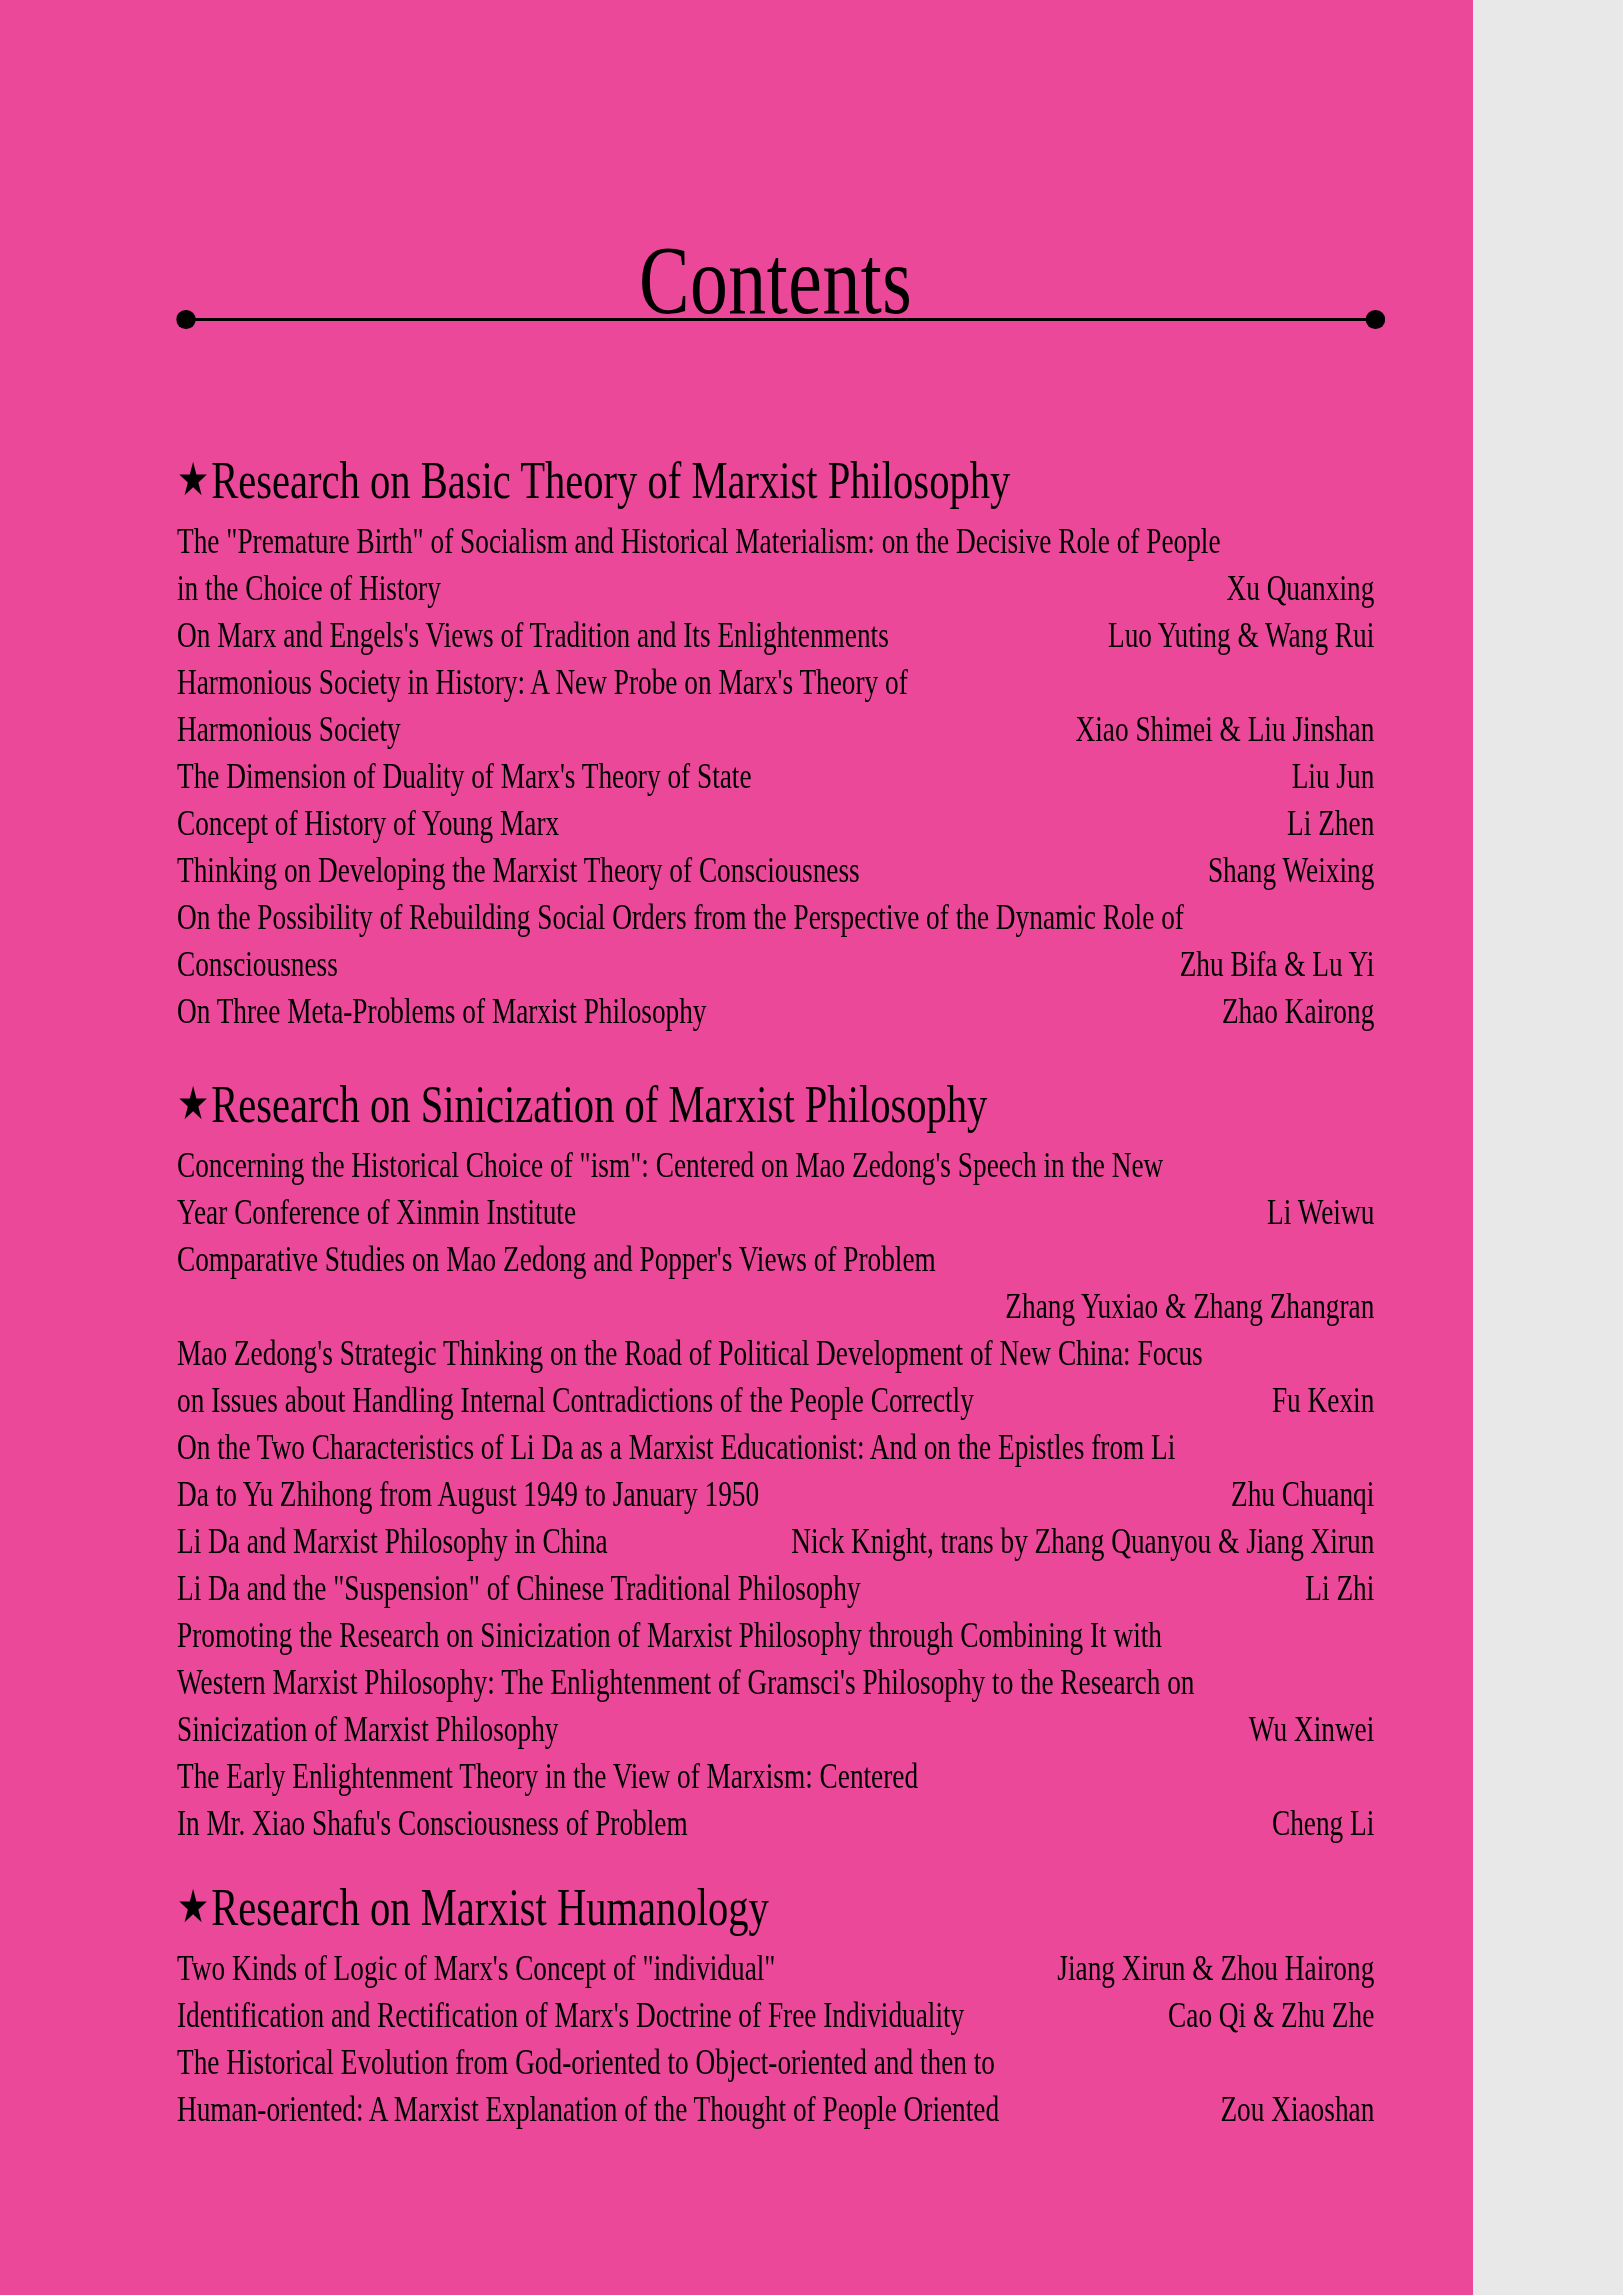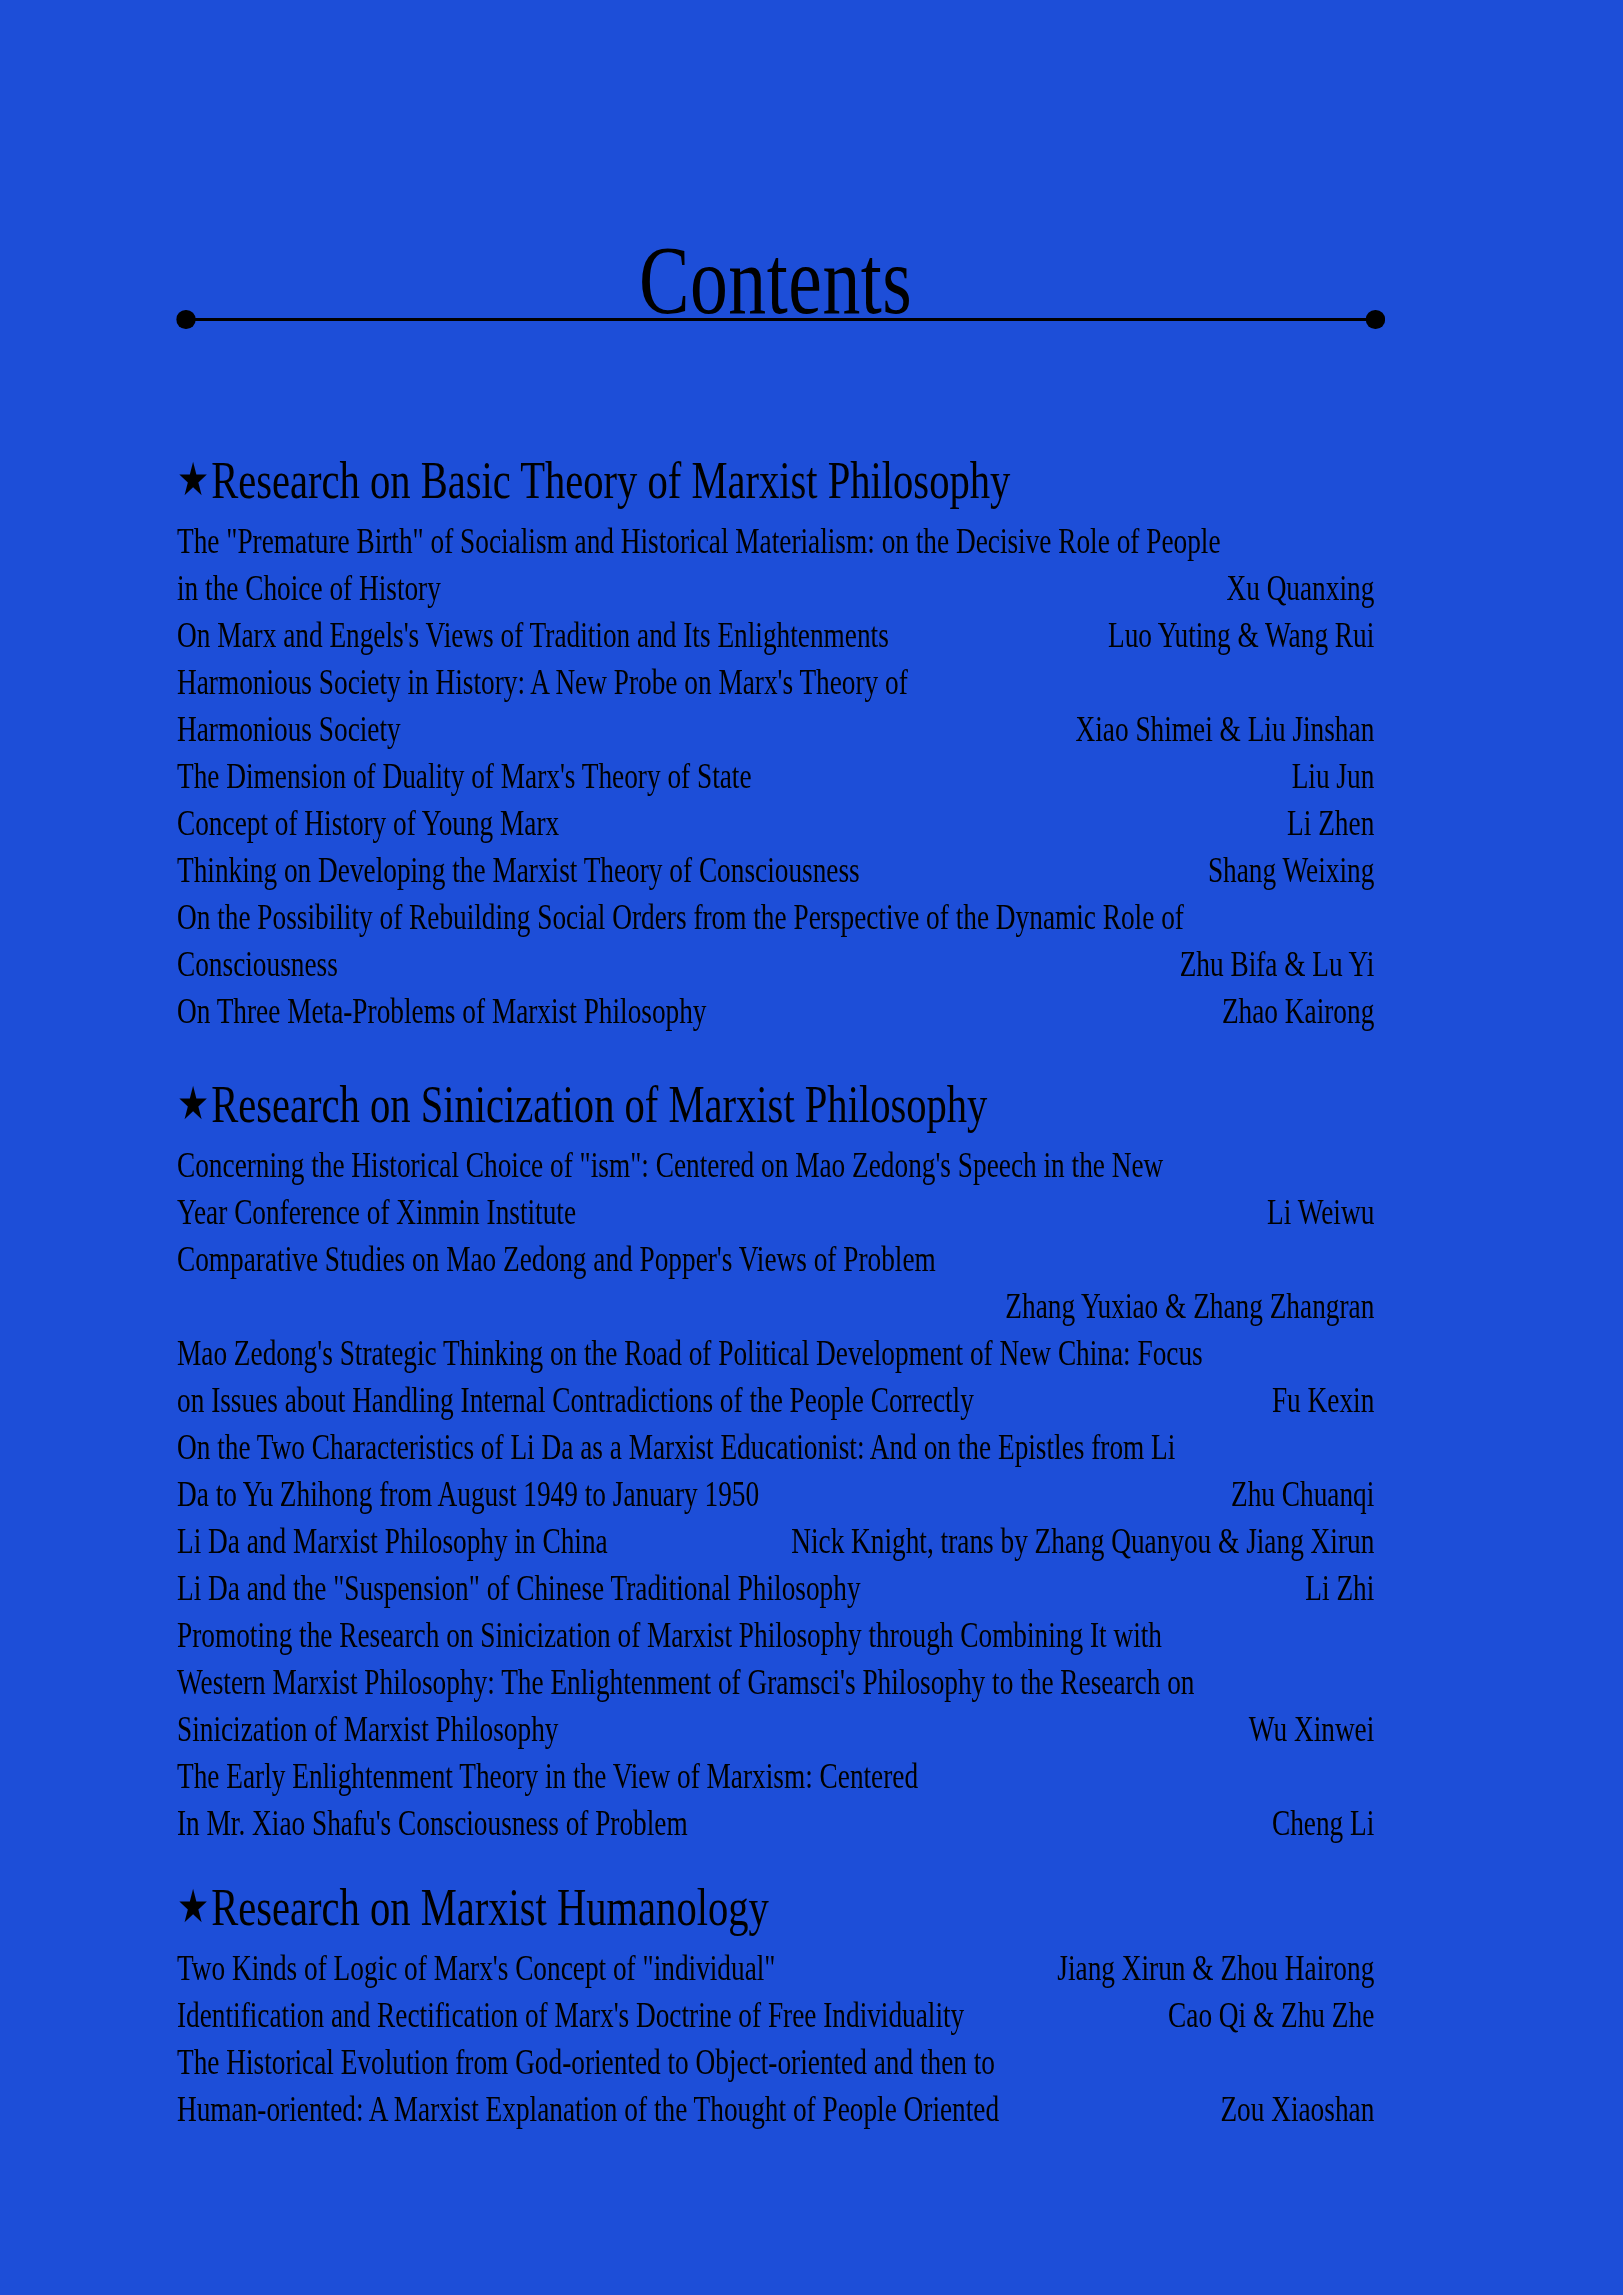--- a/index.html
+++ b/index.html
@@ -1,21 +1,21 @@
 <!DOCTYPE html>
 <html style="font-size:10.5px"><head>
 <meta charset="utf-8">
 <title>Contents</title>
 <style>
   html, body { margin: 0; padding: 0; background: #e8e8e8; }
   .page {
     position: relative;
-    width: 1623px;
+    width: 1473px;
     height: 2295px;
-    background: #1d4ed8;
+    background: #ec4899;
     overflow: hidden;
     font-family: "Liberation Serif", "DejaVu Serif", serif;
     color: #000;
   }
   .content {
     position: absolute;
     left: 177px;
     top: 0;
     width: 1535px;
     transform: scaleX(0.78);

